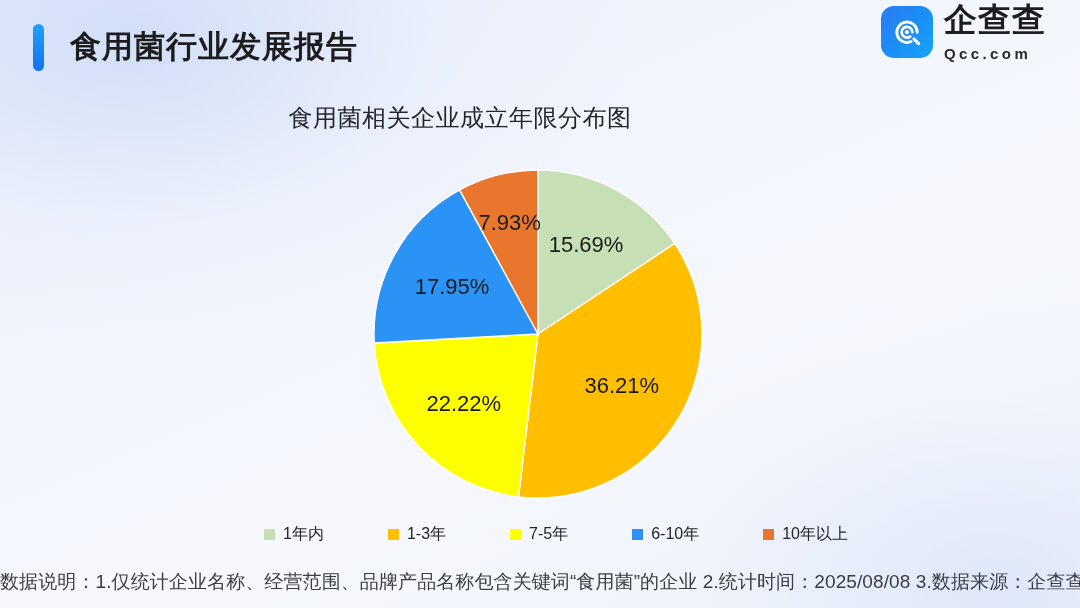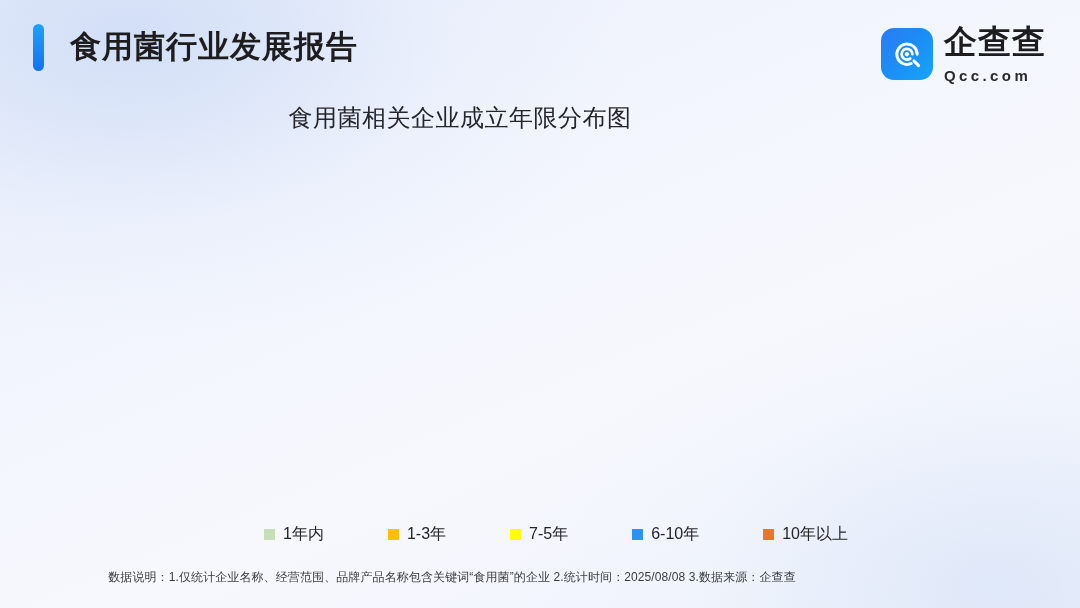--- a/index.html
+++ b/index.html
@@ -49,21 +49,21 @@
     color: #1d1d1f;
     letter-spacing: 1px;
     line-height: 50px;
     white-space: nowrap;
   }
 
   
   #brand {
     position: absolute;
     right: 34px;
-    top: 28px;
+    top: 6px;
     height: 52px;
     display: flex;
     align-items: center;
     gap: 11px;
   }
   .brand-mark {
     width: 52px;
     height: 52px;
     border-radius: 13px;
     background: linear-gradient(135deg, #2b7bf3 0%, #1b8ef6 50%, #17a5f8 100%);
@@ -151,21 +151,21 @@
     color: #232529;
   }
 
   
   #footer {
     position: absolute;
     left: 0;
     top: 569px;
     width: 904px;
     text-align: center;
-    font-size: 12px;
+    font-size: 19px;
     color: #3a3d42;
     letter-spacing: 0.1px;
     white-space: nowrap;
   }
 </style>
 </head>
 <body>
 
 <div id="page">
 
@@ -186,20 +186,38 @@
       </div>
       <div class="brand-text">
         <div class="brand-cn">企查查</div>
         <div class="brand-en">Qcc.com</div>
       </div>
     </div>
   </div>
 
   <div class="chart-title">食用菌相关企业成立年限分布图</div>
 
+  <div id="pie-wrap">
+    <svg id="pie-svg" width="332" height="332" viewBox="0 0 332 332">
+      <g id="pie-slices">
+          <path d="M 166 166 L 166.00 2.00 A 164 164 0 0 1 302.73 75.44 Z" fill="#c7dfb4" stroke="#ffffff" stroke-width="1.4"></path>
+          <path d="M 166 166 L 302.73 75.44 A 164 164 0 0 1 146.47 328.83 Z" fill="#ffbe00" stroke="#ffffff" stroke-width="1.4"></path>
+          <path d="M 166 166 L 146.47 328.83 A 164 164 0 0 1 2.25 175.06 Z" fill="#ffff00" stroke="#ffffff" stroke-width="1.4"></path>
+          <path d="M 166 166 L 2.25 175.06 A 164 164 0 0 1 87.63 21.94 Z" fill="#2b93f5" stroke="#ffffff" stroke-width="1.4"></path>
+          <path d="M 166 166 L 87.63 21.94 A 164 164 0 0 1 166.00 2.00 Z" fill="#e8762c" stroke="#ffffff" stroke-width="1.4"></path>
+        </g>
+      <g id="pie-labels">
+          <text x="214.1" y="76.4" text-anchor="middle" dominant-baseline="central" class="slice-label">15.69%</text>
+          <text x="249.8" y="217.7" text-anchor="middle" dominant-baseline="central" class="slice-label">36.21%</text>
+          <text x="91.8" y="235.6" text-anchor="middle" dominant-baseline="central" class="slice-label">22.22%</text>
+          <text x="80.1" y="118.1" text-anchor="middle" dominant-baseline="central" class="slice-label">17.95%</text>
+          <text x="137.7" y="54.7" text-anchor="middle" dominant-baseline="central" class="slice-label">7.93%</text>
+        </g>
+    </svg>
+  </div>
 
   <div id="legend">
       <div class="legend-item">
         <span class="legend-swatch" style="background: rgb(199, 223, 180);"></span>
         <span class="legend-label">1年内</span>
       </div>
       <div class="legend-item">
         <span class="legend-swatch" style="background: rgb(255, 190, 0);"></span>
         <span class="legend-label">1-3年</span>
       </div>

